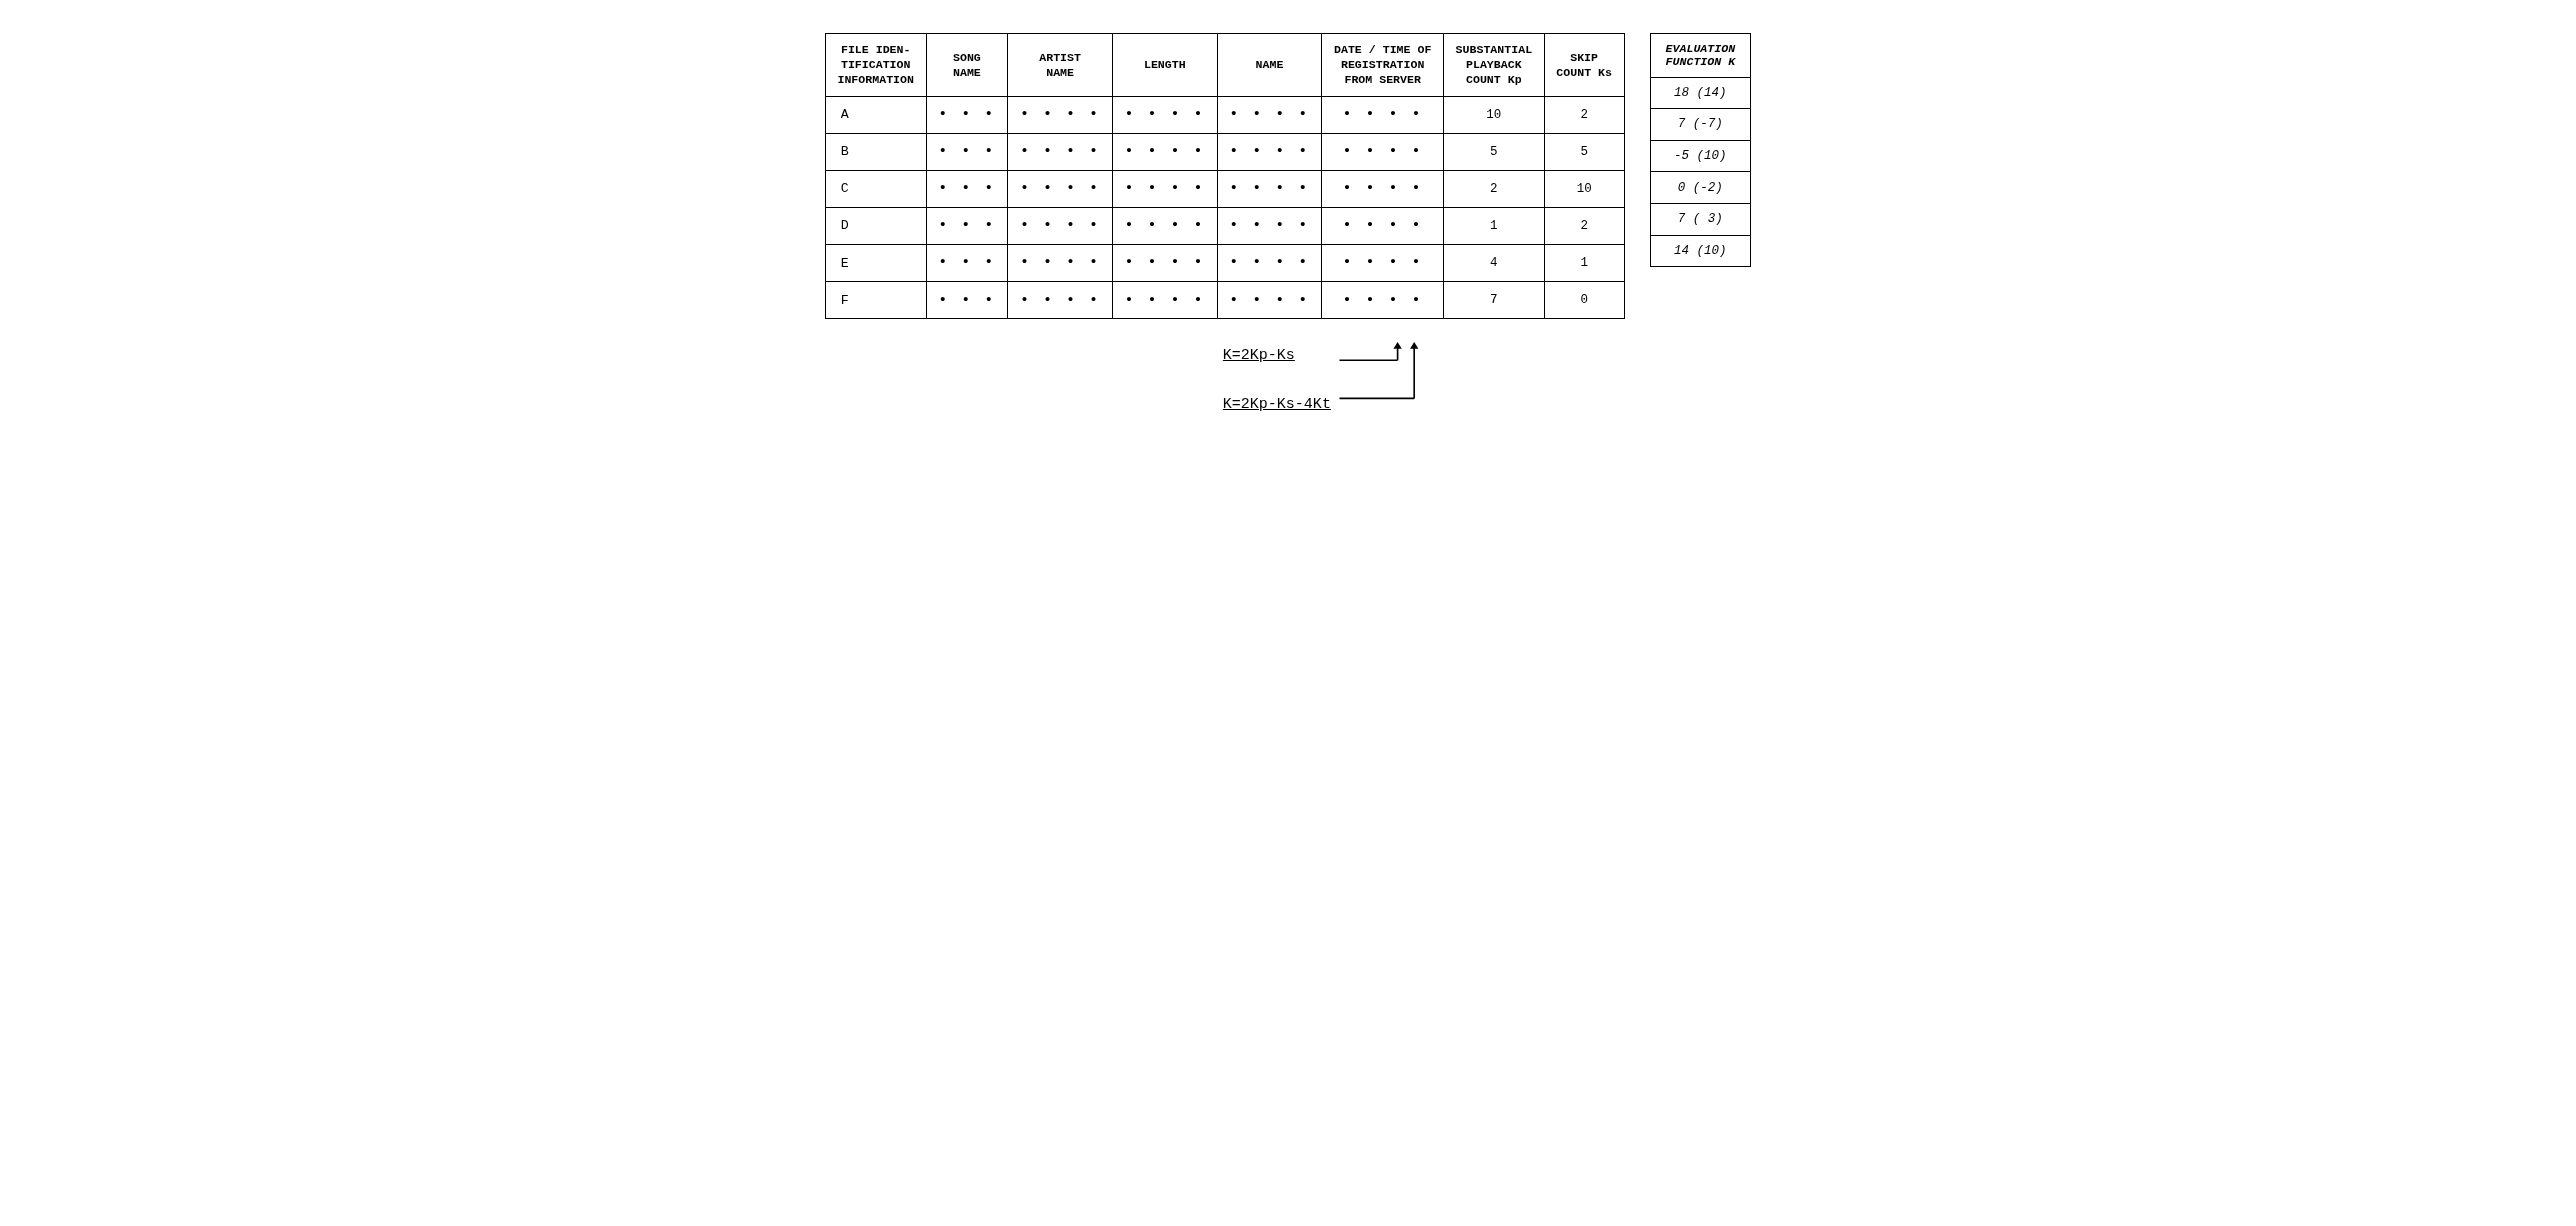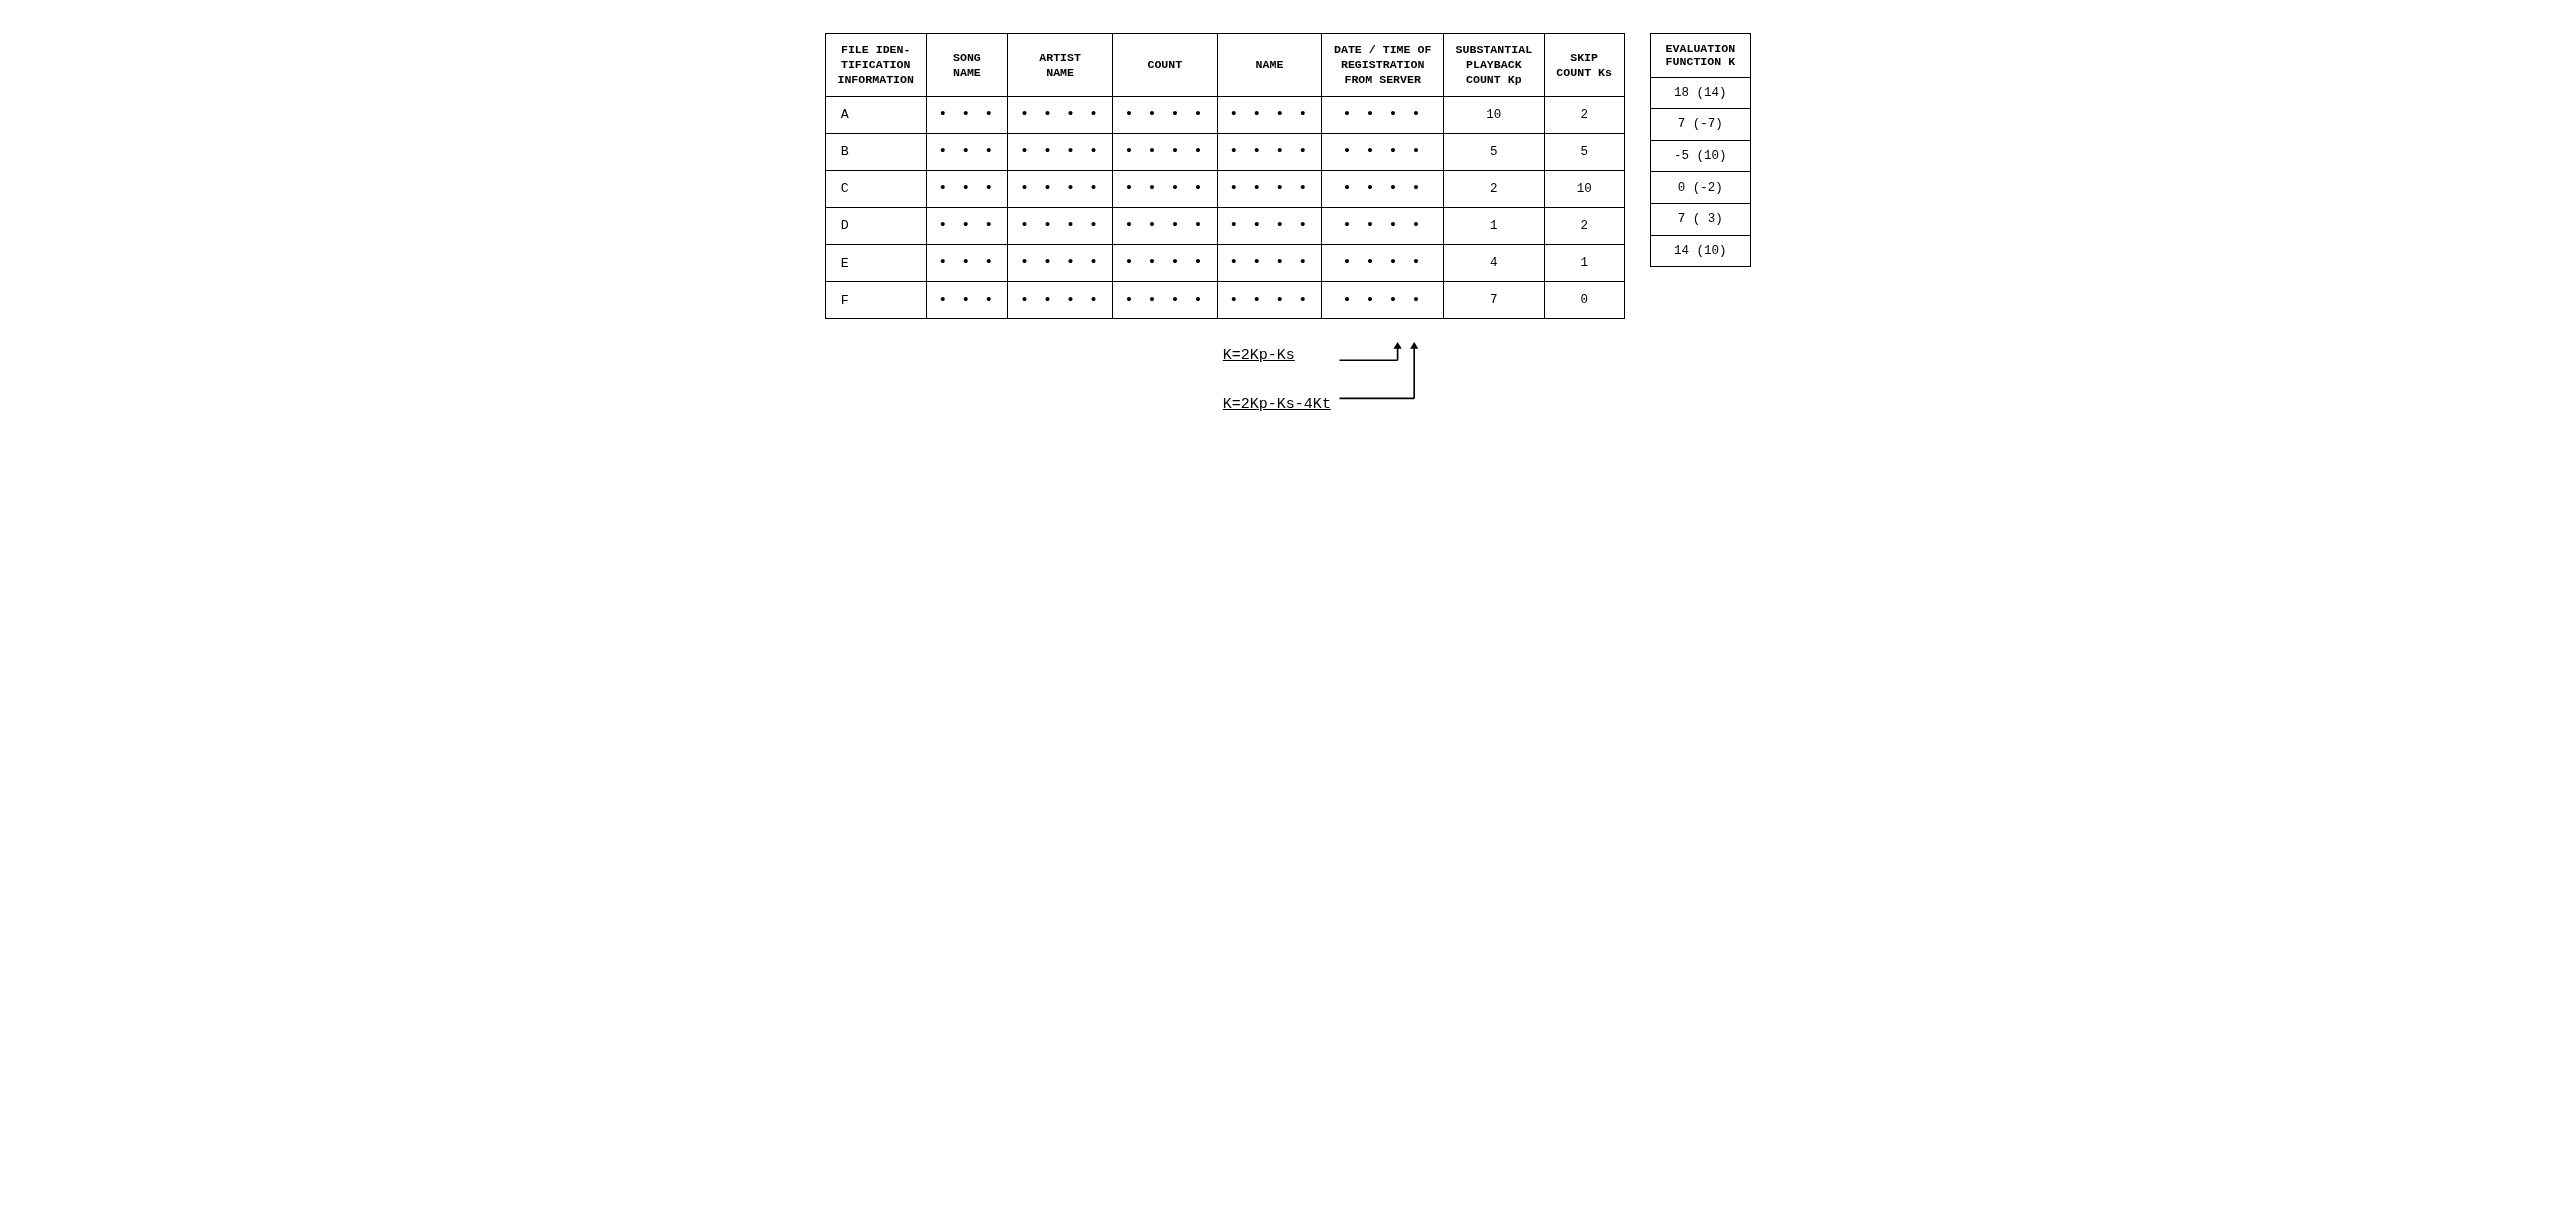--- a/index.html
+++ b/index.html
@@ -48,20 +48,21 @@
       border-collapse: collapse;
       border: 1.7px solid #000;
       margin-left: 25px;
     }
     .eval-table th, .eval-table td {
       border: 1.2px solid #000;
       padding: 8.3px 15px;
       text-align: center;
       vertical-align: middle;
       font-size: 12.5px;
+      font-style: italic;
     }
     .eval-table th {
       font-weight: bold;
       font-size: 11.6px;
     }
     .right-section {
       display: flex;
       flex-direction: column;
       align-items: flex-start;
       margin-left: 0;
@@ -106,21 +107,21 @@
 <div class="page-wrapper">
   <div class="right-section">
     <div class="tables-row">
 
       <table class="main-table">
         <thead>
           <tr>
             <th>FILE IDEN-<br>TIFICATION<br>INFORMATION</th>
             <th>SONG<br>NAME</th>
             <th>ARTIST<br>NAME</th>
-            <th>COUNT</th>
+            <th>LENGTH</th>
             <th>NAME</th>
             <th>DATE / TIME OF<br>REGISTRATION<br>FROM SERVER</th>
             <th>SUBSTANTIAL<br>PLAYBACK<br>COUNT Kp</th>
             <th>SKIP<br>COUNT Ks</th>
           </tr>
         </thead>
         <tbody id="main-tbody">
         <tr>
               <td class="row-letter">A</td>
               <td><span class="dots">• • •</span></td>

